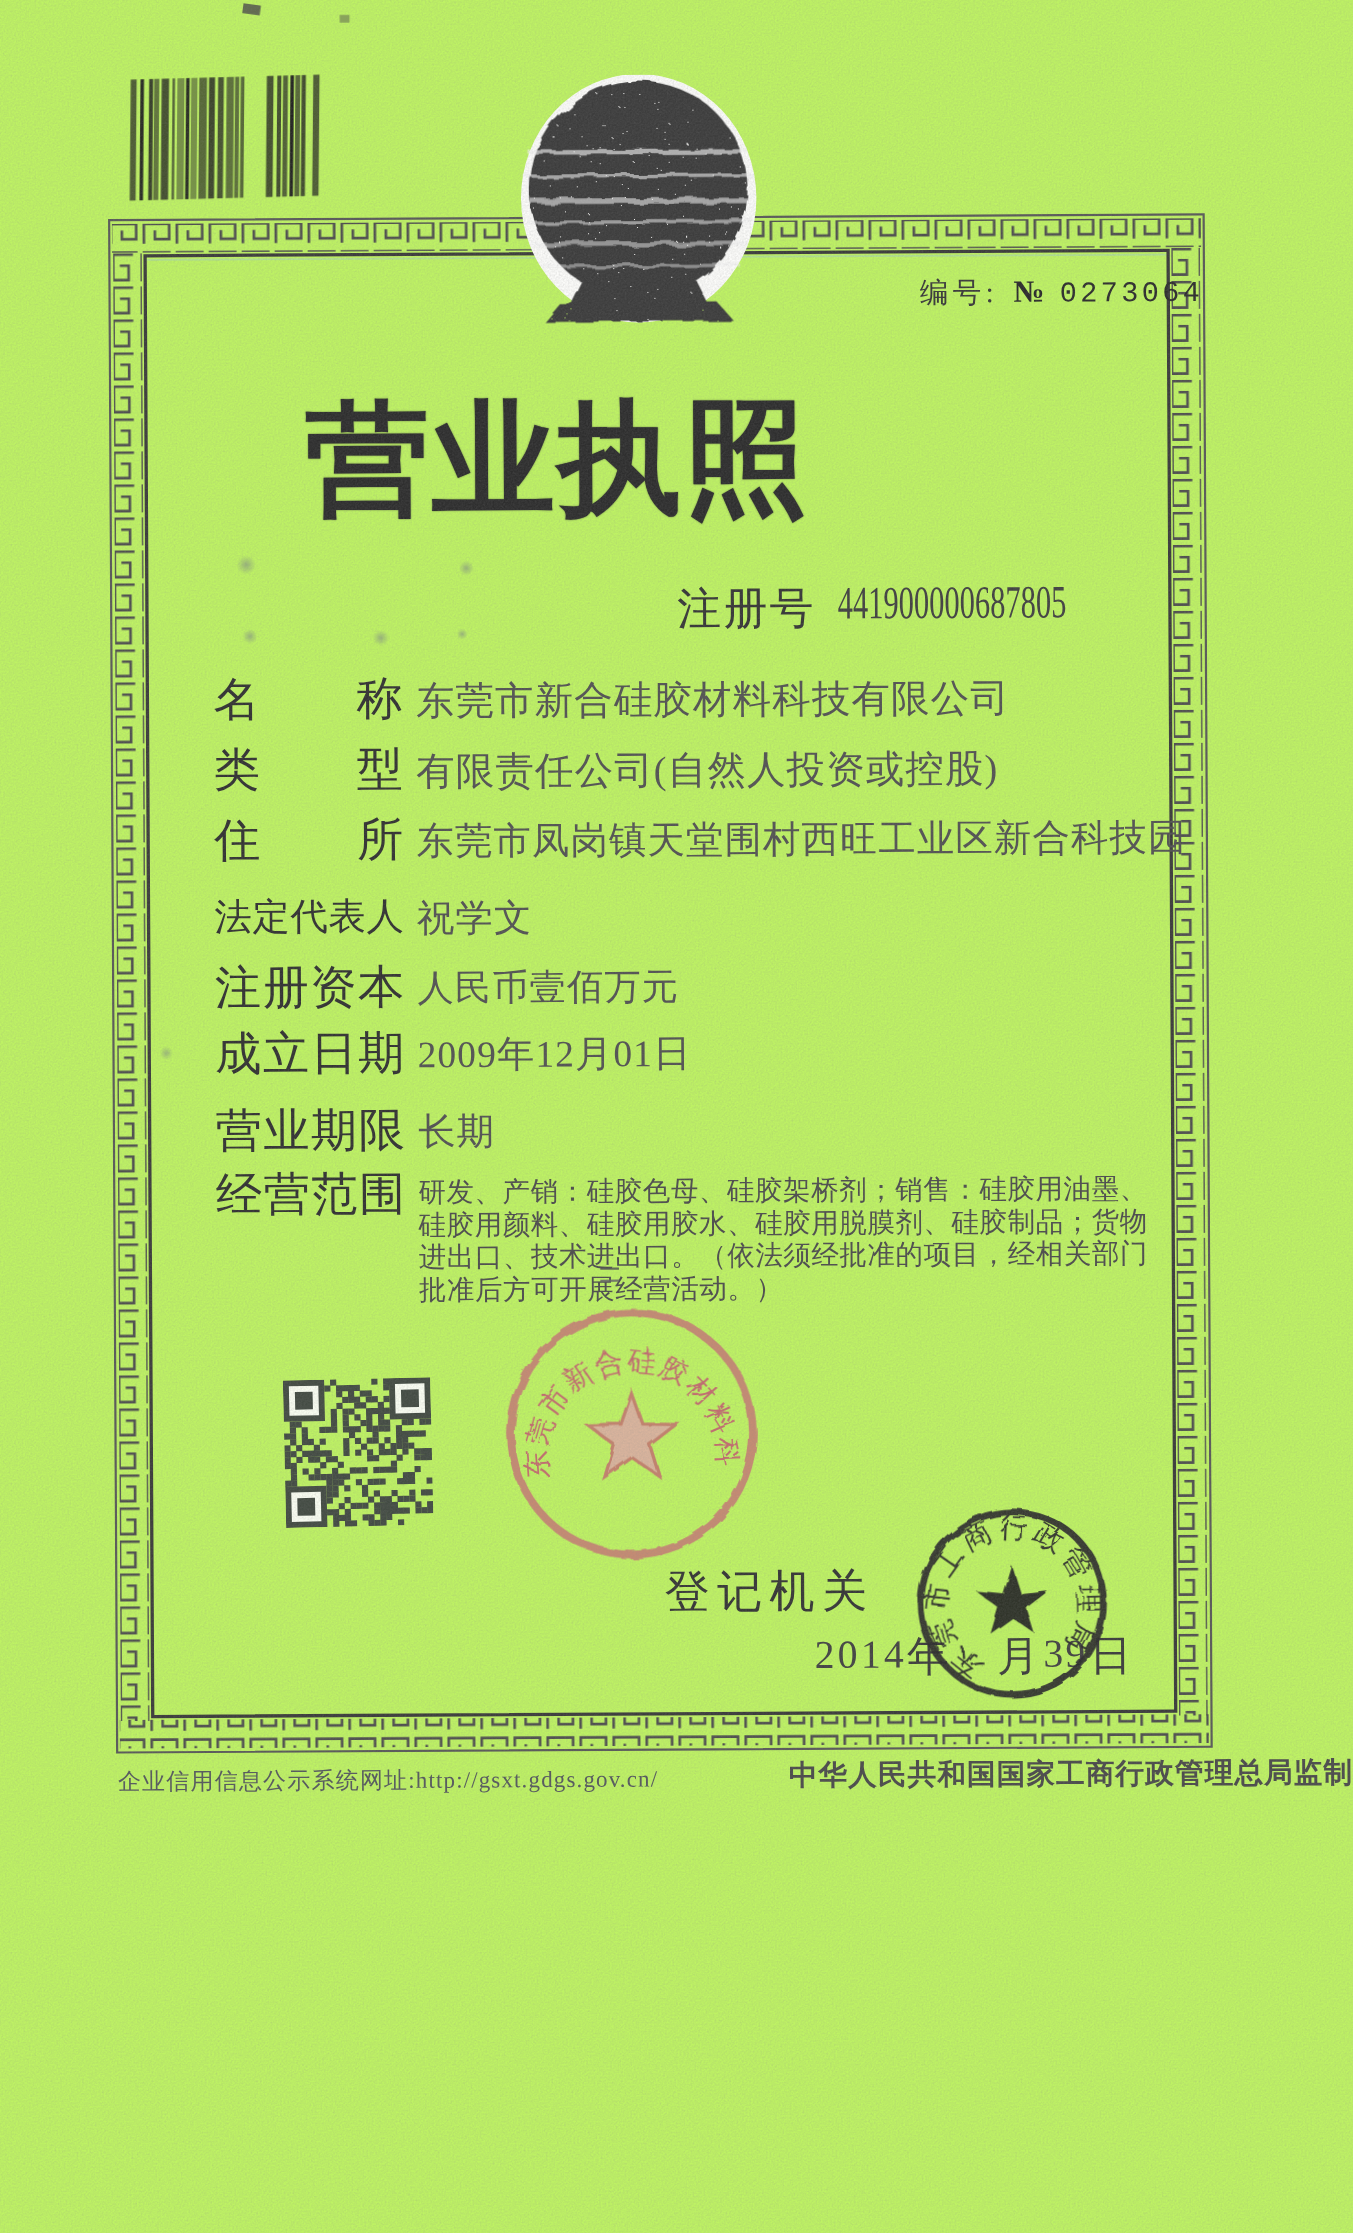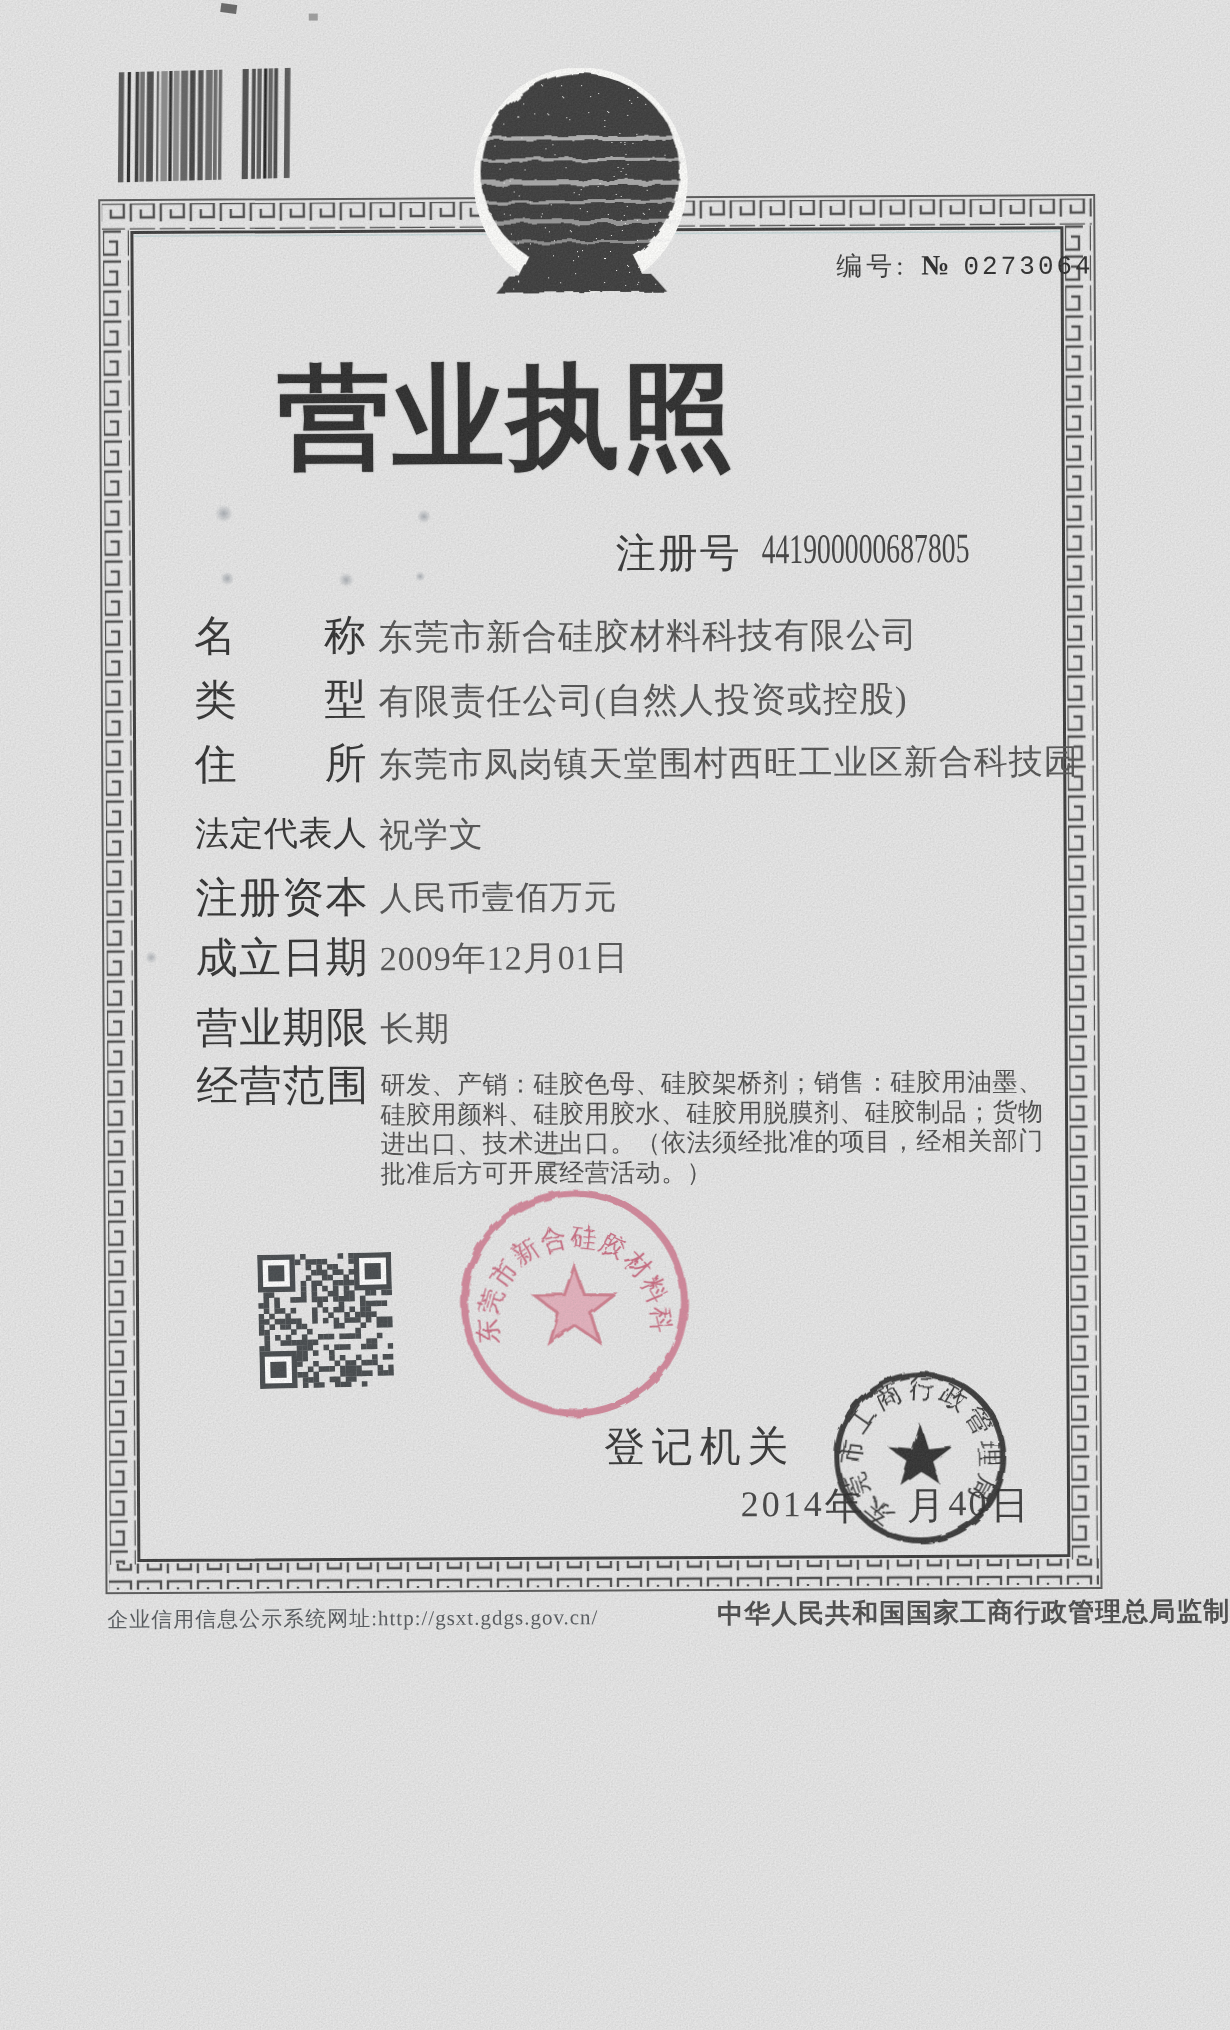--- a/index.html
+++ b/index.html
@@ -1,16 +1,16 @@
 <!DOCTYPE html>
 <html><head>
 <meta charset="utf-8">
 <style>
   html,body{margin:0;padding:0;background:#ffffff;}
-  .page{position:relative;width:1230px;height:2030px;background:#e5e5e5;overflow:hidden;
+  .page{position:relative;width:1230px;height:2030px;background:#bef264;overflow:hidden;
         font-family:"Liberation Serif", serif;color:#3a3a3a;}
   .tilt{position:absolute;inset:0;transform:rotate(-0.3deg);}
   .abs{position:absolute;}
   
   .serial{left:840px;top:250px;display:flex;align-items:baseline;gap:14px;}
   .serial .lab{font-size:26px;color:#3a3a3a;letter-spacing:4px;}
   .serial .sym{font-size:28px;font-weight:bold;color:#2c2c2c;}
   .serial .num{font-family:"Liberation Mono", monospace;font-size:26px;letter-spacing:3px;color:#2e2e2e;}
   
   .title{left:281px;top:342px;width:456px;font-size:112px;font-weight:bold;
@@ -481,21 +481,21 @@
         <span>登</span>
         <span>记</span>
         <span>机</span>
         <span>关</span>
       </div>
 
     <div>
       <span class="abs dpart" style="left:738px;top:1484px;letter-spacing:3px">2014</span>
       <span class="abs dpart" style="left:822px;top:1482px;font-size:38px;color:#3d3d3d">年</span>
       <span class="abs dpart" style="left:904px;top:1482px;font-size:38px;color:#3d3d3d">月</span>
-      <span class="abs dpart" style="left:946px;top:1484px;letter-spacing:2px">40</span>
+      <span class="abs dpart" style="left:946px;top:1484px;letter-spacing:2px">39</span>
       <span class="abs dpart" style="left:988px;top:1482px;font-size:38px;color:#3d3d3d">日</span>
     </div>
 
     <svg class="abs sealB" width="178" height="178" viewBox="0 0 178 178">
       <g filter="url(#rough)">
         <circle cx="89" cy="89" r="83" fill="none" stroke="#2f2f2f" stroke-width="6"></circle>
         <polygon points="89,55 97,81 121.3,78.5 101.9,93.2 109,116.5 89,102.6 69,116.5 76.1,93.2 56.7,78.5 81,81" fill="#262626"></polygon>
         <path id="arcB" d="M 63.6 143.4 A 60 60 0 1 1 114.4 143.4" fill="none"></path>
         <text font-size="26" fill="#2b2b2b" letter-spacing="4" style="font-family:'Liberation Serif', serif;">
           <textPath href="#arcB" startOffset="0">东莞市工商行政管理局</textPath>

